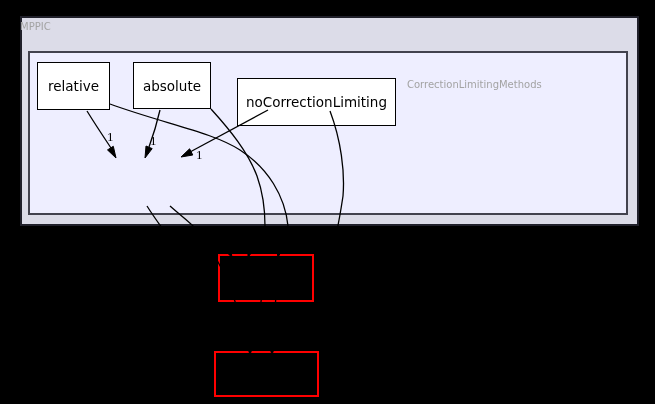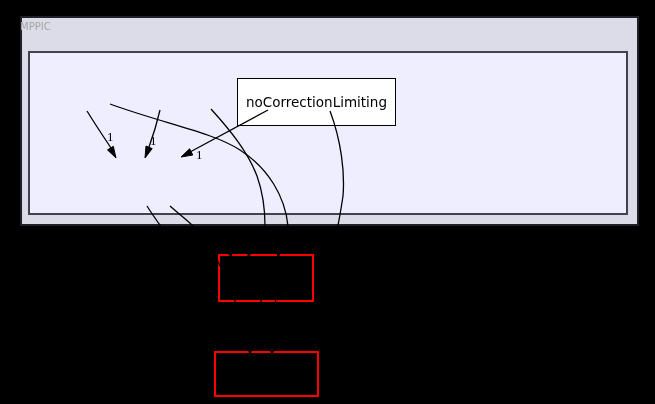--- a/index.html
+++ b/index.html
@@ -37,21 +37,24 @@
   .el-3{left:196px;top:148px;}
 </style>
 </head>
 <body>
 
 <div class="stage">
 
   <div class="cluster cluster-outer"></div>
   <div class="cluster cluster-inner"></div>
   <div class="cluster-label lbl-mppic">MPPIC</div>
+  <div class="cluster-label lbl-inner">CorrectionLimitingMethods</div>
 
+  <div class="node n-relative">relative</div>
+  <div class="node n-absolute">absolute</div>
   <div class="node n-nocl">noCorrectionLimiting</div>
 
   <div class="ext ext-1"></div>
   <div class="ext ext-2"></div>
 
   <svg class="edges" width="655" height="404" viewBox="0 0 655 404">
 
     <g>
       <path d="M87,111 C95,124 103,136 111,148"></path>
       <polygon points="116,158 107.5,149.9 113.3,146.3"></polygon>

